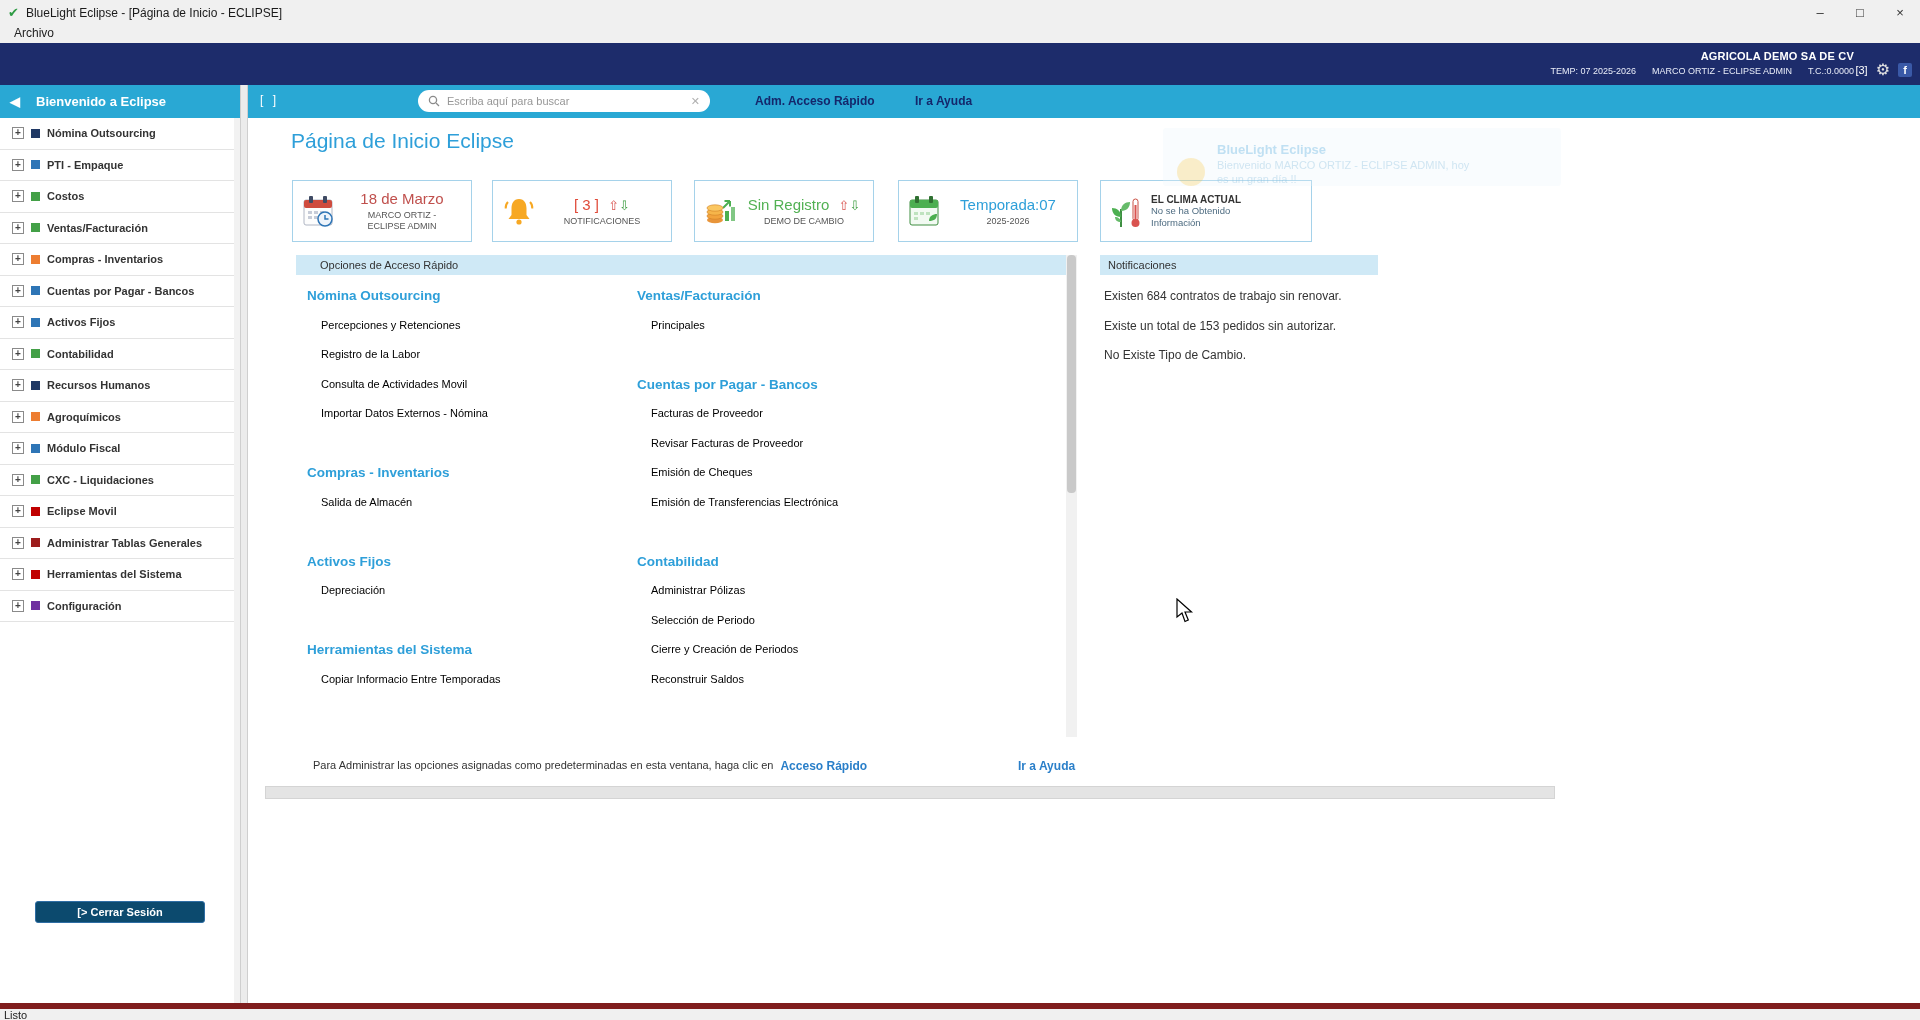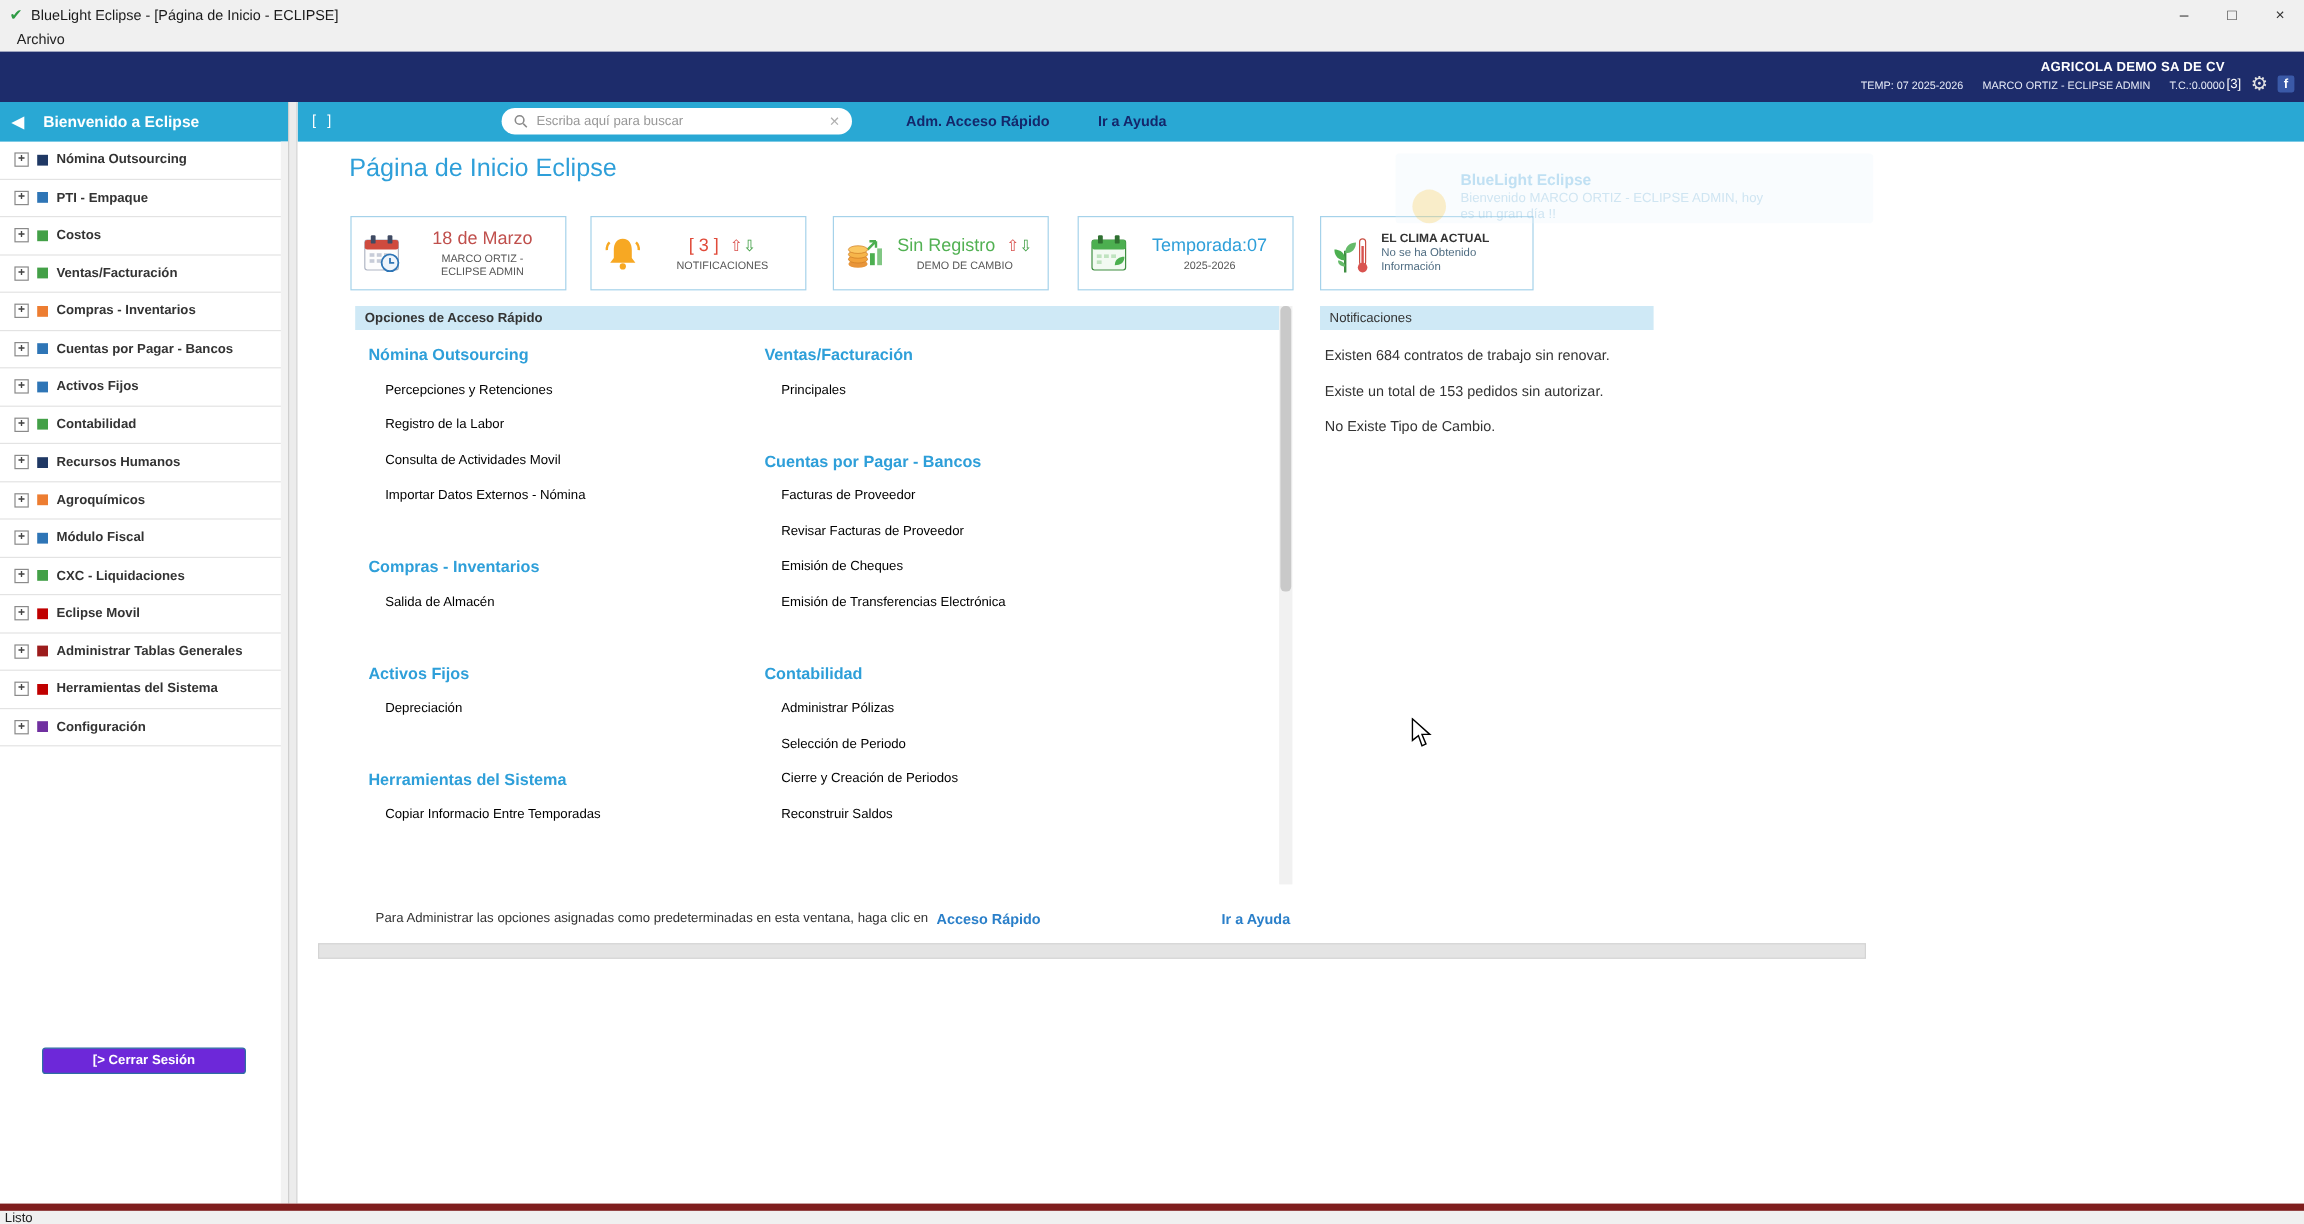--- a/index.html
+++ b/index.html
@@ -30,21 +30,21 @@
   .content{position:absolute;top:85px;left:0;width:1920px;bottom:17px;display:flex}
 
   
   .sidebar{width:240px;position:relative;background:#fff;display:flex;flex-direction:column}
   .sb-header{height:33px;background:#29a8d4;color:#fff;display:flex;align-items:center;gap:16px;padding-left:10px;font-weight:bold;font-size:13px;flex:0 0 auto}
   .sb-back{font-size:13px}
   .sb-item{height:31.5px;display:flex;align-items:center;gap:7px;padding-left:12px;border-bottom:1px solid #e3e3e3;font-size:11px;font-weight:bold;color:#333;flex:0 0 auto}
   .expand{width:12px;height:12px;border:1px solid #8a8a8a;font-size:10px;line-height:10px;text-align:center;color:#444;background:#fff;flex:0 0 auto}
   .expand::before{content:"+"}
   .sq{width:9px;height:9px;flex:0 0 auto}
-  .logout-btn{margin:auto auto 108px;width:170px;height:22px;background:#6d28d9;color:#fff;font-weight:bold;font-size:11px;border:1px solid #2e6da4;border-radius:3px;display:flex;align-items:center;justify-content:center;cursor:pointer}
+  .logout-btn{margin:auto auto 80px;width:170px;height:22px;background:#0c4a6e;color:#fff;font-weight:bold;font-size:11px;border:1px solid #2e6da4;border-radius:3px;display:flex;align-items:center;justify-content:center;cursor:pointer}
   .sb-scroll{position:absolute;right:0;top:33px;bottom:0;width:6px;background:#f2f2f2}
   .divider{width:8px;background:#ececec;border-left:1px solid #cfcfcf;border-right:1px solid #cfcfcf}
 
   
   .main{flex:1;position:relative;background:#fff;overflow:hidden}
   .main-topbar{position:absolute;top:0;left:0;right:0;height:33px;background:#29a8d4;color:#fff}
   .bracket{position:absolute;left:12px;top:8px;font-size:12px;letter-spacing:3px}
   .searchbox{position:absolute;left:170px;top:5px;width:292px;height:22px;background:#fff;border-radius:11px;display:flex;align-items:center;padding:0 10px;gap:7px}
   .searchbox input{border:none;outline:none;flex:1;font-size:11px;color:#444;background:transparent;font-family:"Liberation Sans",sans-serif}
   .searchbox input::placeholder{color:#979797}
@@ -60,27 +60,27 @@
   .card .txt{flex:1;text-align:center}
   .card-title{font-size:15px;white-space:nowrap}
   .card-sub{font-size:9px;color:#555;margin-top:3px;line-height:11px}
   .arrows{margin-left:5px;font-size:13px}
   .arrow-up{color:#d9534f}
   .arrow-down{color:#43a047}
   .card1{left:44px;width:180px}
   .card2{left:244px;width:180px}
   .card3{left:446px;width:180px}
   .card4{left:650px;width:180px}
-  .card5{left:852px;width:178px;gap:8px}
+  .card5{left:852px;width:212px;gap:8px}
   .weather-txt{flex:1;text-align:left}
   .weather-title{font-size:10px;font-weight:bold;color:#333}
   .weather-line{font-size:9.5px;color:#4d6b80;line-height:12px}
 
   
-  .qa-header{position:absolute;left:48px;top:170px;width:770px;height:20px;background:#cfe9f6;font-size:11px;font-weight:bold;color:#333;display:flex;align-items:center;padding-left:8px}
+  .qa-header{position:absolute;left:48px;top:170px;width:770px;height:20px;background:#cfe9f6;font-size:11px;font-weight:normal;color:#333;display:flex;align-items:center;padding-left:24px}
   .qa-col{position:absolute;top:196px}
   .qa-col1{left:59px;width:320px}
   .qa-col2{left:389px;width:420px}
   .qa-group{margin-bottom:29.5px}
   .qa-head{font-size:13.5px;font-weight:bold;color:#2e9fd9;line-height:29.5px;height:29.5px}
   .qa-link{font-size:11px;color:#000000;line-height:29.5px;height:29.5px;padding-left:14px;cursor:pointer;white-space:nowrap}
 
   
   .vscroll{position:absolute;left:818px;top:170px;width:11px;height:482px;background:#f1f1f1}
   .vthumb{position:absolute;top:0;left:1px;width:9px;height:238px;background:#c9c9c9;border-radius:4px}

